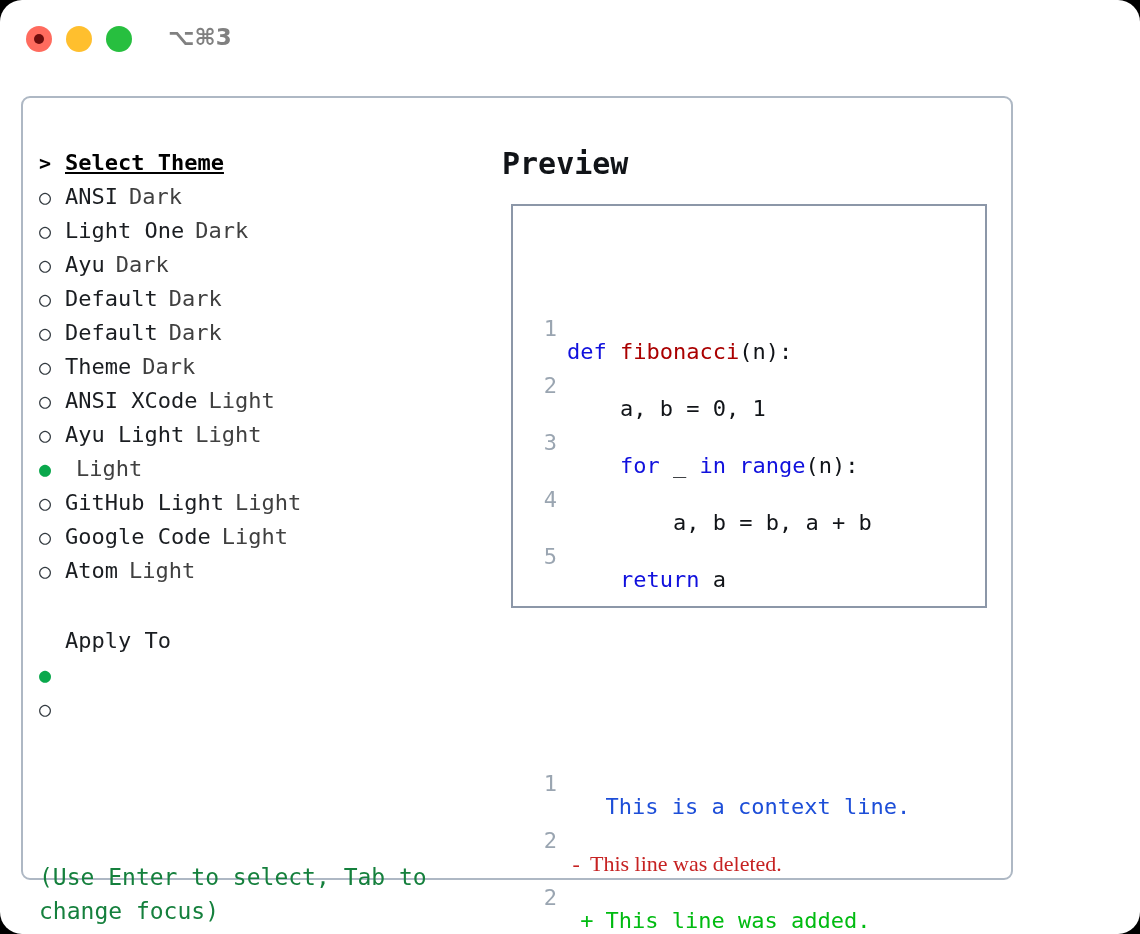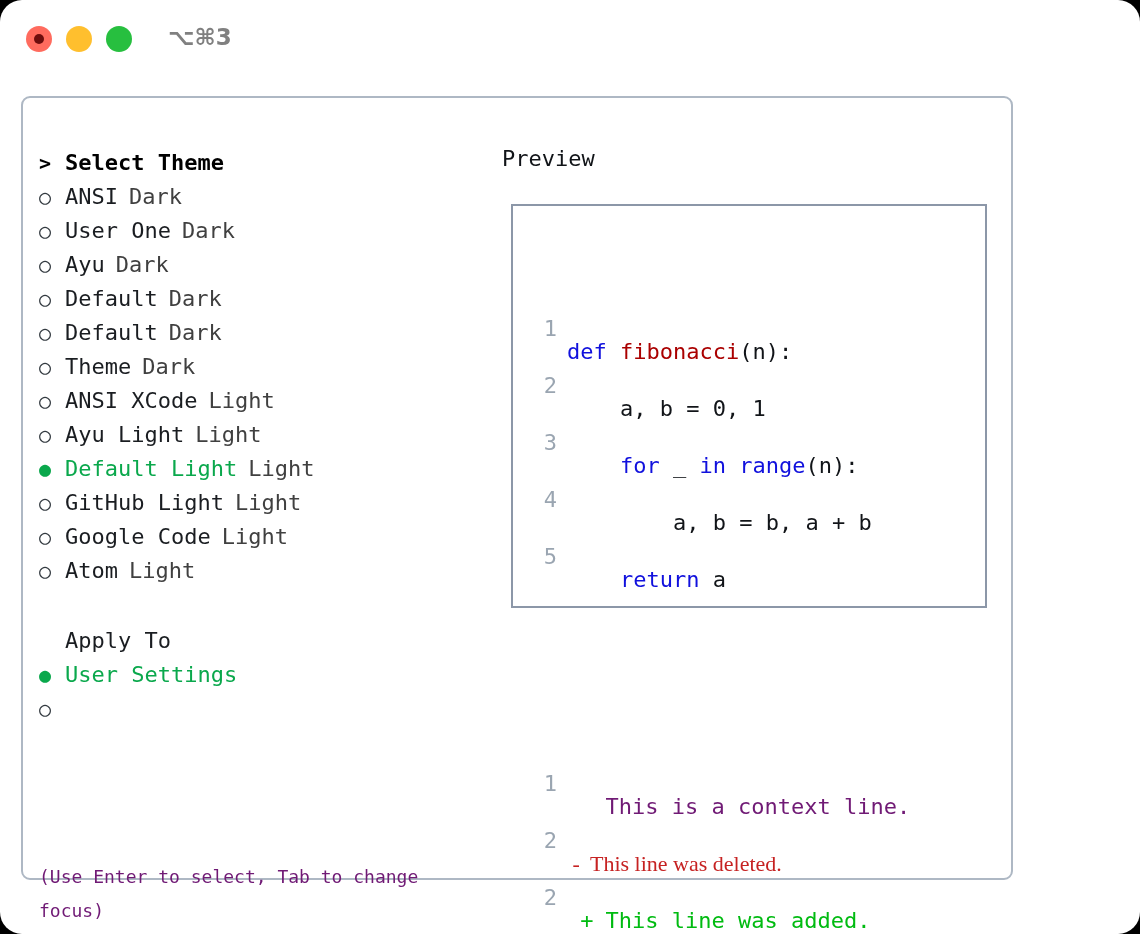--- a/index.html
+++ b/index.html
@@ -94,41 +94,41 @@
   }
   .marker.sel { color: #0aa84c; }
   .marker.blank { color: transparent; }
   .label { color: #1a1d21; }
   .label.sel { color: #0aa84c; }
   .tag {
     color: #404040;
     margin-left: 11px;
   }
   .heading-row .marker { font-weight: bold; color: #000; }
-  .heading-row .label { font-weight: bold; color: #000; }
+  .heading-row .label { font-weight: bold; color: #000; text-decoration: underline; }
 
   .section-gap { height: 36px; }
 
   .hint {
     position: absolute;
     left: 16px;
     top: 762px;
     width: 406px;
-    font-size: 18px;
+    font-size: 23px;
     line-height: 34px;
-    color: #701a75;
+    color: #15803d;
   }
 
   
   .preview-head {
     position: absolute;
     left: 479px;
     top: 48px;
-    font-size: 22px;
-    font-weight: normal;
+    font-size: 30px;
+    font-weight: bold;
     color: #111418;
   }
   .preview-box {
     position: absolute;
     left: 488px;
     top: 106px;
     width: 476px;
     height: 404px;
     border: 2px solid #8c97a8;
     box-sizing: border-box;
@@ -147,21 +147,21 @@
     width: 30px;
     text-align: right;
     color: #9aa5b1;
     flex: 0 0 30px;
   }
   .ctext { margin-left: 10px; color: #111418; margin-top: 23px; }
   .kw   { color: #1111dd; }
   .fn   { color: #aa0000; }
   .blank-line { height: 34px; }
 
-  .diff-ctx  { color: #701a75; }
+  .diff-ctx  { color: #1d4ed8; }
   .diff-del  { color: #c62222; font-family: Liberation Serif, serif; }
   .diff-add  { color: #00bb11; }
   .sign { display: inline-block; width: 12px; }
 </style>
 </head>
 <body>
 
 <div class="page">
 
   <div class="titlebar">
@@ -183,21 +183,21 @@
       </div>
 
       <div id="theme-list">
           <div class="row">
             <span class="marker">○</span>
             <span class="label">ANSI</span>
             <span class="tag">Dark</span>
           </div>
           <div class="row">
             <span class="marker">○</span>
-            <span class="label">User One</span>
+            <span class="label">Light One</span>
             <span class="tag">Dark</span>
           </div>
           <div class="row">
             <span class="marker">○</span>
             <span class="label">Ayu</span>
             <span class="tag">Dark</span>
           </div>
           <div class="row">
             <span class="marker">○</span>
             <span class="label">Default</span>
@@ -218,21 +218,20 @@
             <span class="label">ANSI XCode</span>
             <span class="tag">Light</span>
           </div>
           <div class="row">
             <span class="marker">○</span>
             <span class="label">Ayu Light</span>
             <span class="tag">Light</span>
           </div>
           <div class="row">
             <span class="marker sel">●</span>
-            <span class="label sel">Default Light</span>
             <span class="tag">Light</span>
           </div>
           <div class="row">
             <span class="marker">○</span>
             <span class="label">GitHub Light</span>
             <span class="tag">Light</span>
           </div>
           <div class="row">
             <span class="marker">○</span>
             <span class="label">Google Code</span>
@@ -248,21 +247,20 @@
       <div class="section-gap"></div>
 
       <div class="row">
         <span class="marker blank">○</span>
         <span class="label">Apply To</span>
       </div>
 
       <div id="apply-list">
           <div class="row">
             <span class="marker sel">●</span>
-            <span class="label sel">User Settings</span>
           </div>
           <div class="row">
             <span class="marker">○</span>
           </div>
         </div>
     </div>
 
     <div class="hint">(Use Enter to select, Tab to change focus)</div>
 
     <div class="preview-head">Preview</div>

